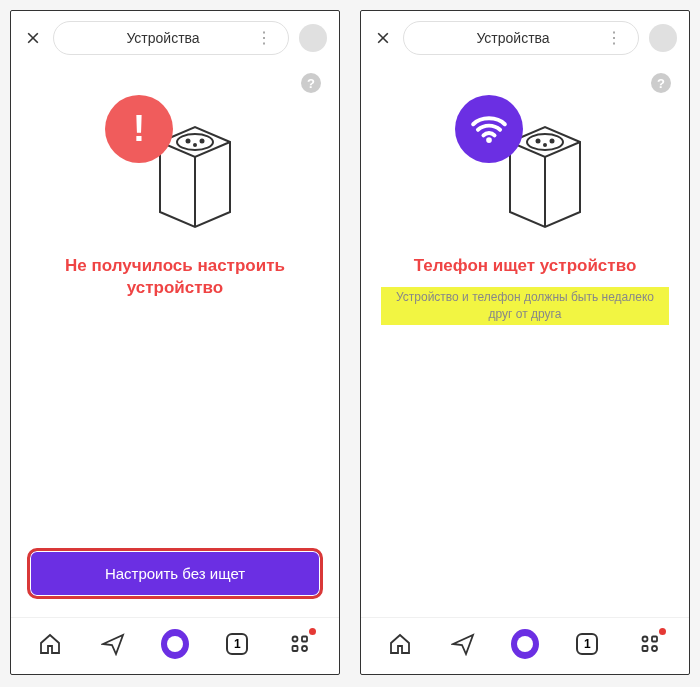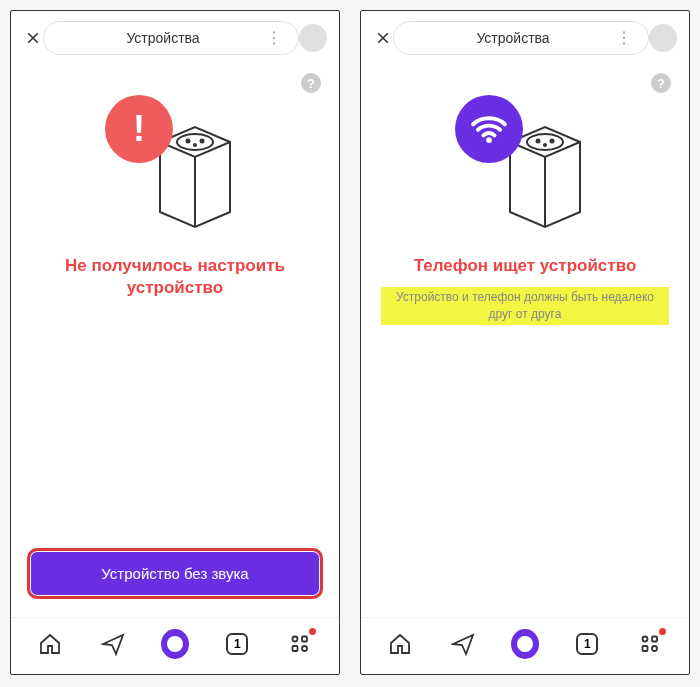--- a/index.html
+++ b/index.html
@@ -19,20 +19,21 @@
       border: 1px solid #333;
       border-radius: 2px;
       display: flex;
       flex-direction: column;
       position: relative;
     }
     .header {
       display: flex;
       align-items: center;
       padding: 10px 12px;
+      gap: 10px;
     }
     .close-btn {
       width: 20px;
       height: 20px;
       display: flex;
       align-items: center;
       justify-content: center;
       cursor: pointer;
       color: #333;
       font-size: 18px;
@@ -233,21 +234,21 @@
       <svg class="device-svg" width="100" height="115" viewBox="0 0 100 115">
         <path d="M15 25 L50 10 L85 25 L85 95 L50 110 L15 95 Z" fill="#fff" stroke="#333" stroke-width="2"></path>
         <path d="M15 25 L50 40 L85 25 M50 40 L50 110" fill="none" stroke="#333" stroke-width="2"></path>
         <ellipse cx="50" cy="25" rx="18" ry="8" fill="#fff" stroke="#333" stroke-width="2"></ellipse>
         <circle cx="43" cy="24" r="2.5" fill="#333"></circle>
         <circle cx="57" cy="24" r="2.5" fill="#333"></circle>
         <circle cx="50" cy="28" r="2" fill="#333"></circle>
       </svg>
     </div>
     <div class="heading">Не получилось настроить устройство</div>
-    <div class="primary-btn">Устройство без звука</div>
+    <div class="primary-btn">Настроить без ищет</div>
   </div>
 
   <div class="bottom-nav">
     <div class="nav-item">
       <svg viewBox="0 0 24 24">
           <path d="M3 11 L12 3 L21 11 V21 H14 V14 H10 V21 H3 Z" fill="none" stroke="#333" stroke-width="1.8"></path>
         </svg>
     </div>
     <div class="nav-item">
       <svg viewBox="0 0 24 24">

